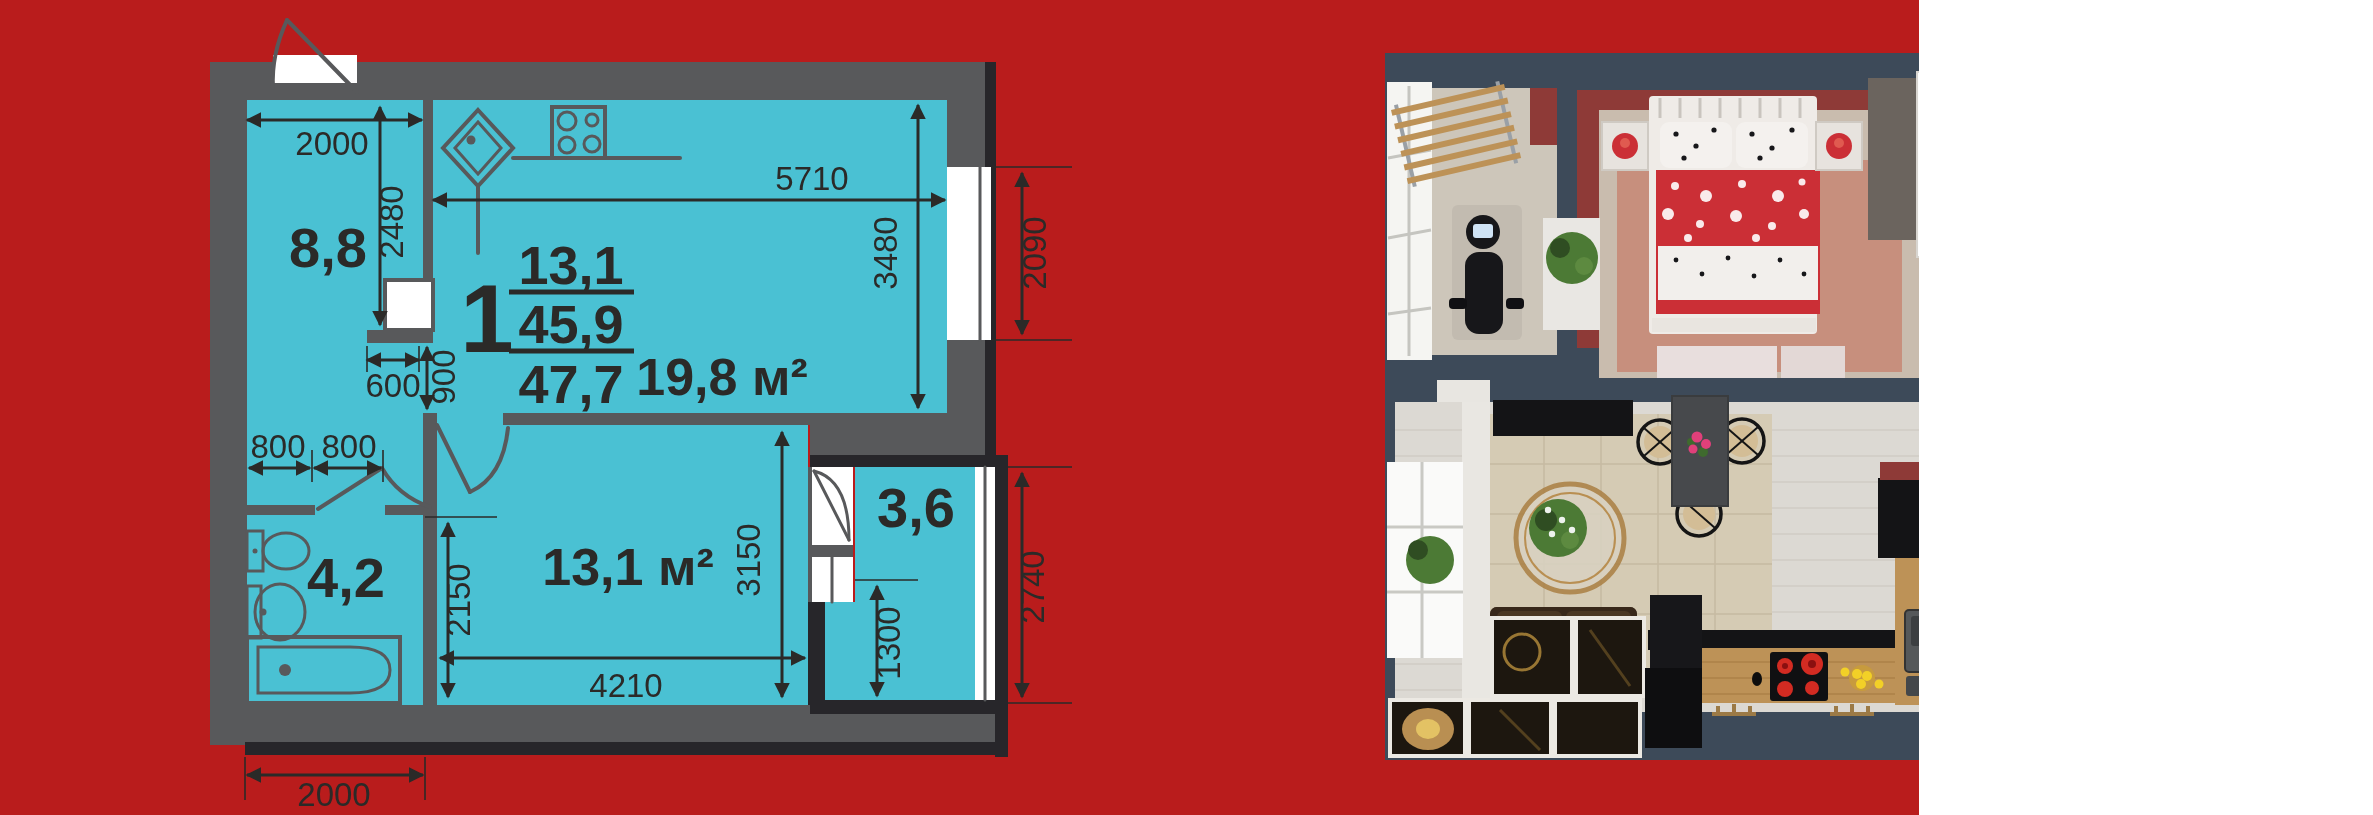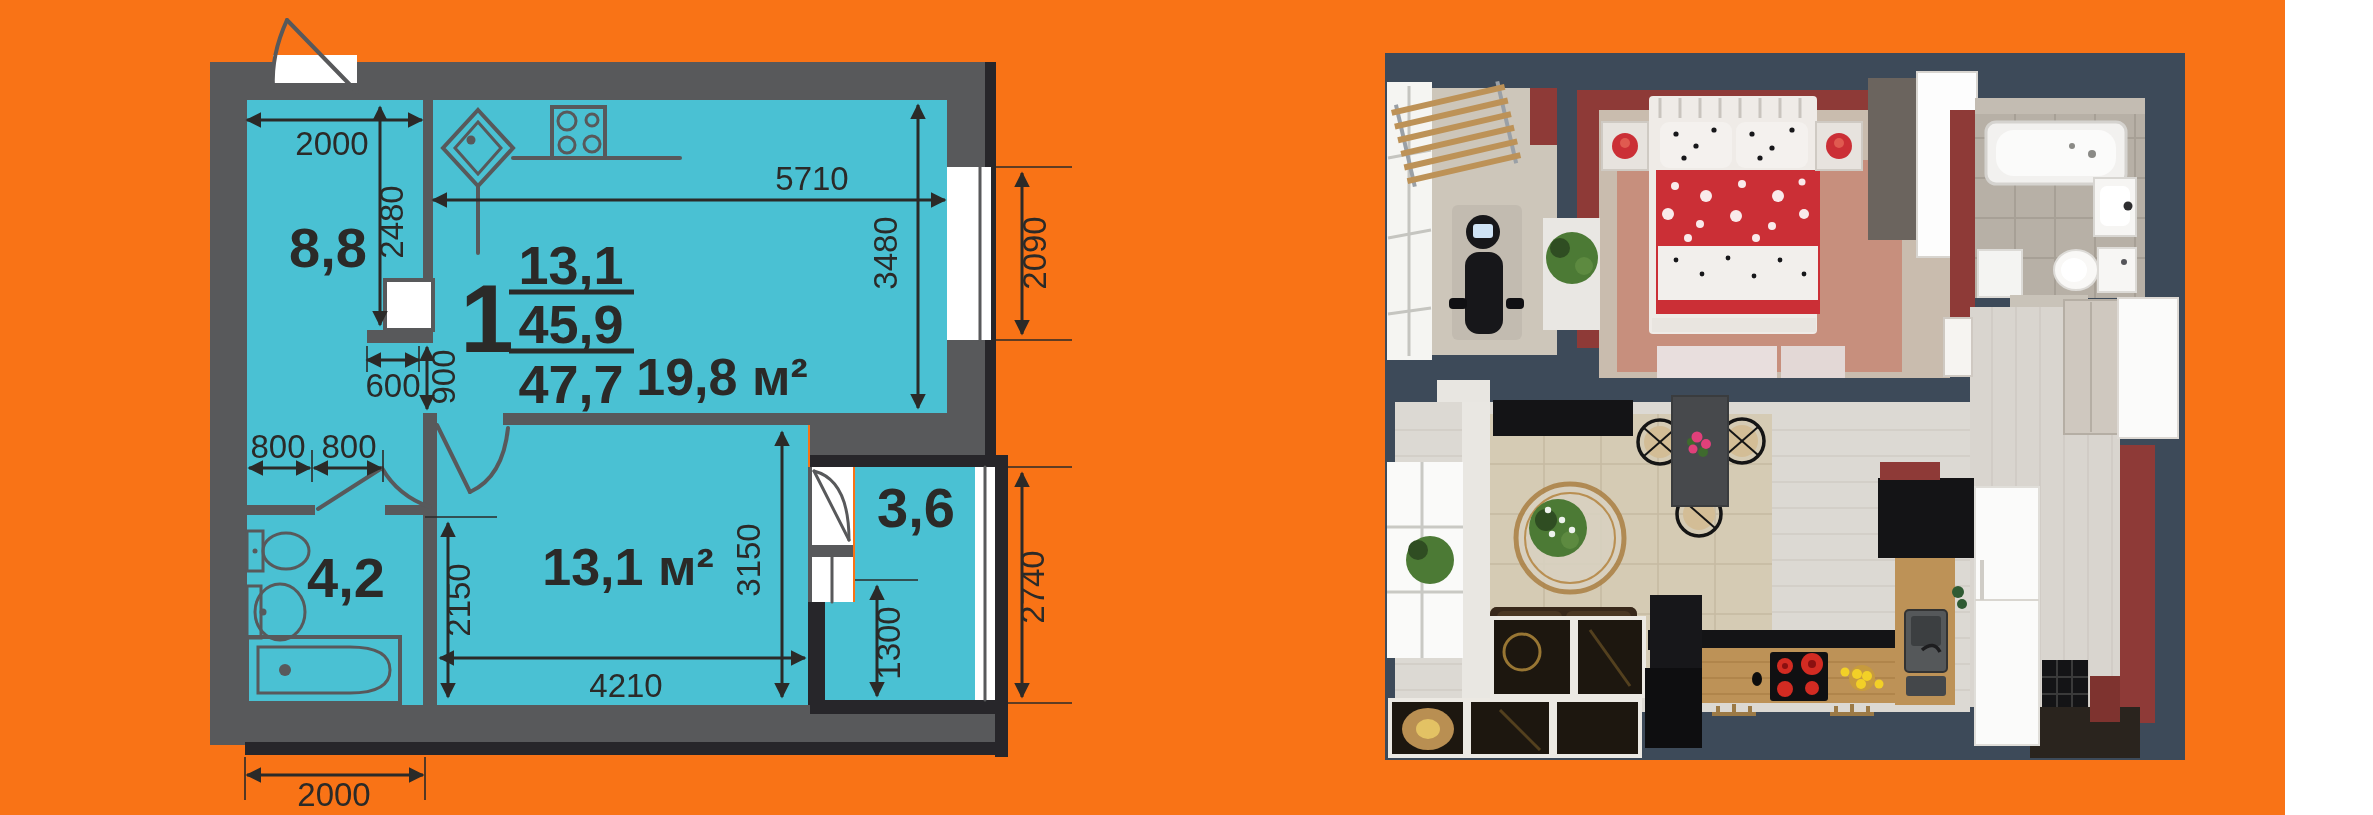--- a/index.html
+++ b/index.html
@@ -1,16 +1,16 @@
 <!DOCTYPE html>
 <html style="--pf-room_fill: #4ac1d3; --pf-wall: #58595b; --pf-wall_dark: #27262a; --pf-ink: #2b2a28; --pf-paper: #ffffff; --r3-wall: #3d4a59; --r3-red: #8e3a37; --r3-duvet: #cb2f36; --r3-white: #f7f6f3; --r3-black: #141416; --r3-wood: #bd9257; --r3-floor: #dcd9d3; --r3-balcony_floor: #cdc6ba; --r3-bedroom_floor: #c9bcae; --r3-bedroom_rug: #c78f7d; --r3-living_marble: #d5cbb4; --r3-bath_tile: #b7b0a6; --r3-hall_floor: #d9d5cf; --r3-sofa: #43311f; --r3-gold: #b98f52; --r3-plant: #4c7a35; --r3-dark_tile: #1d170f;"><head>
 <meta charset="utf-8">
 <style>
   html,body{margin:0;padding:0;background:#fff;}
-  .canvas{position:relative;width:2285px;height:815px;background:#f97316;overflow:hidden;
+  .canvas{position:relative;width:1919px;height:815px;background:#b91c1c;overflow:hidden;
           font-family:"Liberation Sans",sans-serif;}
   svg{position:absolute;left:0;top:0;}
   
   .room{fill:var(--pf-room_fill);}
   .wall{fill:var(--pf-wall);}
   .wd{fill:var(--pf-wall_dark);}
   .white{fill:#ffffff;}
   .fx{fill:none;stroke:var(--pf-wall);stroke-width:4;stroke-linecap:round;}
   .fx3{fill:none;stroke:var(--pf-wall);stroke-width:3;stroke-linecap:round;}
   .fxd{fill:var(--pf-wall);}

